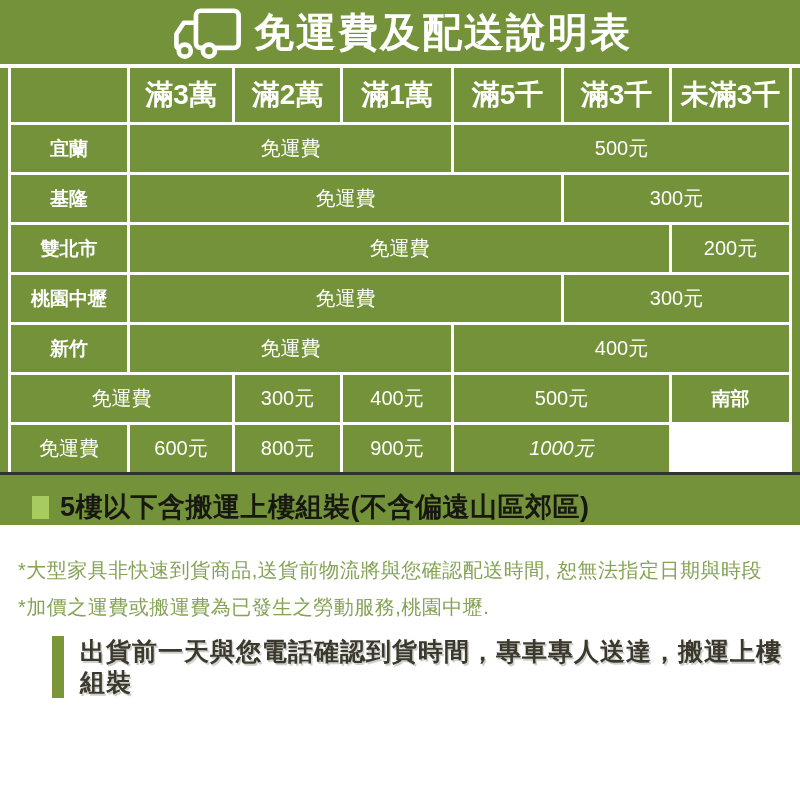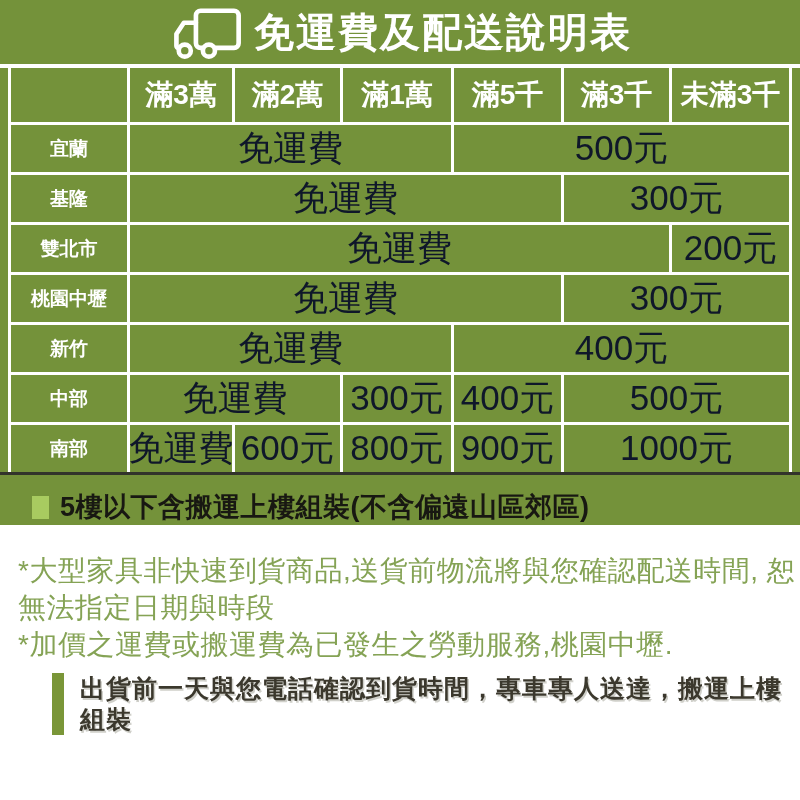--- a/index.html
+++ b/index.html
@@ -20,30 +20,30 @@
     border-left:3px solid #ffffff;border-right:3px solid #ffffff;
     display:grid;
     grid-template-columns:116px 102px 105px 108px 107px 105px 117px;
     grid-template-rows:54px repeat(7,47px);
     gap:3px;
   }
   .cell{background:var(--bg-green);display:flex;align-items:center;justify-content:center;
         white-space:nowrap;overflow:hidden;}
   .hdr{color:#ffffff;font-weight:bold;font-size:28px;}
   .region{color:#ffffff;font-weight:bold;font-size:19px;}
-  .val{color:#0f172a;font-size:35px;font-weight:400;}
+  .val{color:#ffffff;font-size:20px;font-weight:400;}
   .dark-hr{height:3px;background:var(--dark-line);width:800px;}
   
   .notes{padding:14px 0 0 32px;}
   .note-item{display:flex;align-items:center;margin-bottom:13px;}
   .note-sq{width:17px;height:23px;background:var(--light-green);margin-right:11px;flex:0 0 auto;}
   .note-text{color:#181812;font-size:27px;font-weight:bold;letter-spacing:0.5px;}
   
   .white-area{background:#ffffff;padding-top:14px;}
-  .footnotes{margin-left:18px;color:var(--footnote-green);font-size:28px;line-height:37px;letter-spacing:0.5px;}
+  .footnotes{margin-left:18px;color:var(--footnote-green);font-size:20px;line-height:37px;letter-spacing:0.5px;}
   .delivery{display:flex;margin:10px 0 0 14px;align-items:stretch;padding-left:38px;}
   .delivery-bar{width:12px;background:var(--olive-bar);margin-right:16px;flex:0 0 auto;}
   .delivery-text{color:#3B382D;font-size:25px;font-weight:bold;line-height:31px;letter-spacing:1px;
                  text-shadow:1.5px 1.5px 0 rgba(150,150,138,0.45);}
 </style>
 </head>
 <body>
 
 <div class="green-area">
 
@@ -75,31 +75,30 @@
       <div class="cell val" style="grid-column: span 2;">300元</div>
       <div class="cell region">雙北市</div>
       <div class="cell val" style="grid-column: span 5;">免運費</div>
       <div class="cell val">200元</div>
       <div class="cell region">桃園中壢</div>
       <div class="cell val" style="grid-column: span 4;">免運費</div>
       <div class="cell val" style="grid-column: span 2;">300元</div>
       <div class="cell region">新竹</div>
       <div class="cell val" style="grid-column: span 3;">免運費</div>
       <div class="cell val" style="grid-column: span 3;">400元</div>
-      <div class="cell region">中部</div>
       <div class="cell val" style="grid-column: span 2;">免運費</div>
       <div class="cell val">300元</div>
       <div class="cell val">400元</div>
       <div class="cell val" style="grid-column: span 2;">500元</div>
       <div class="cell region">南部</div>
       <div class="cell val">免運費</div>
       <div class="cell val">600元</div>
       <div class="cell val">800元</div>
       <div class="cell val">900元</div>
-      <div class="cell val" style="grid-column: span 2;">1000元</div>
+      <div class="cell val" style="grid-column: span 2; font-style: italic;">1000元</div>
     </div>
 
   <div class="dark-hr"></div>
 
   <div class="notes" id="notes-list">
       <div class="note-item">
         <span class="note-sq"></span>
         <span class="note-text">5樓以下含搬運上樓組裝(不含偏遠山區郊區)</span>
       </div>
     </div>

